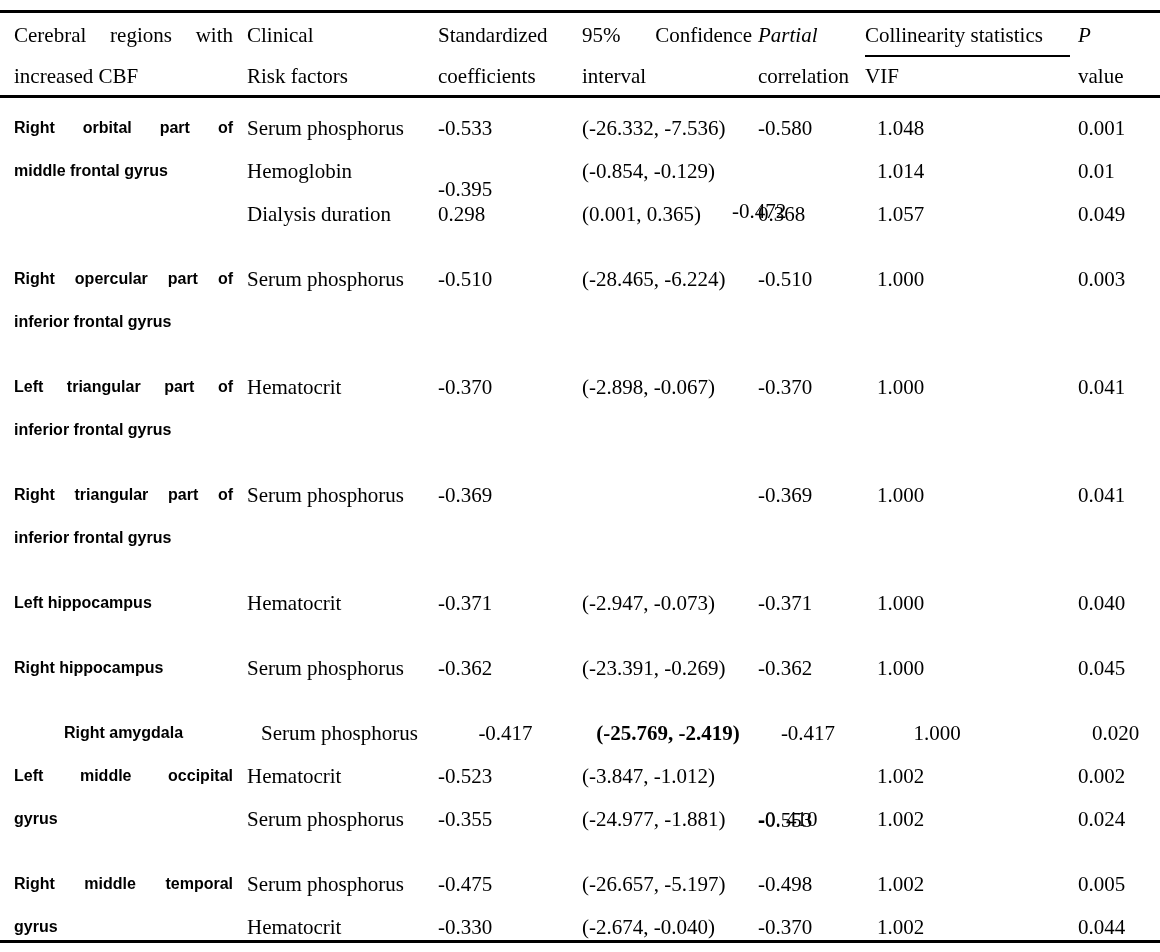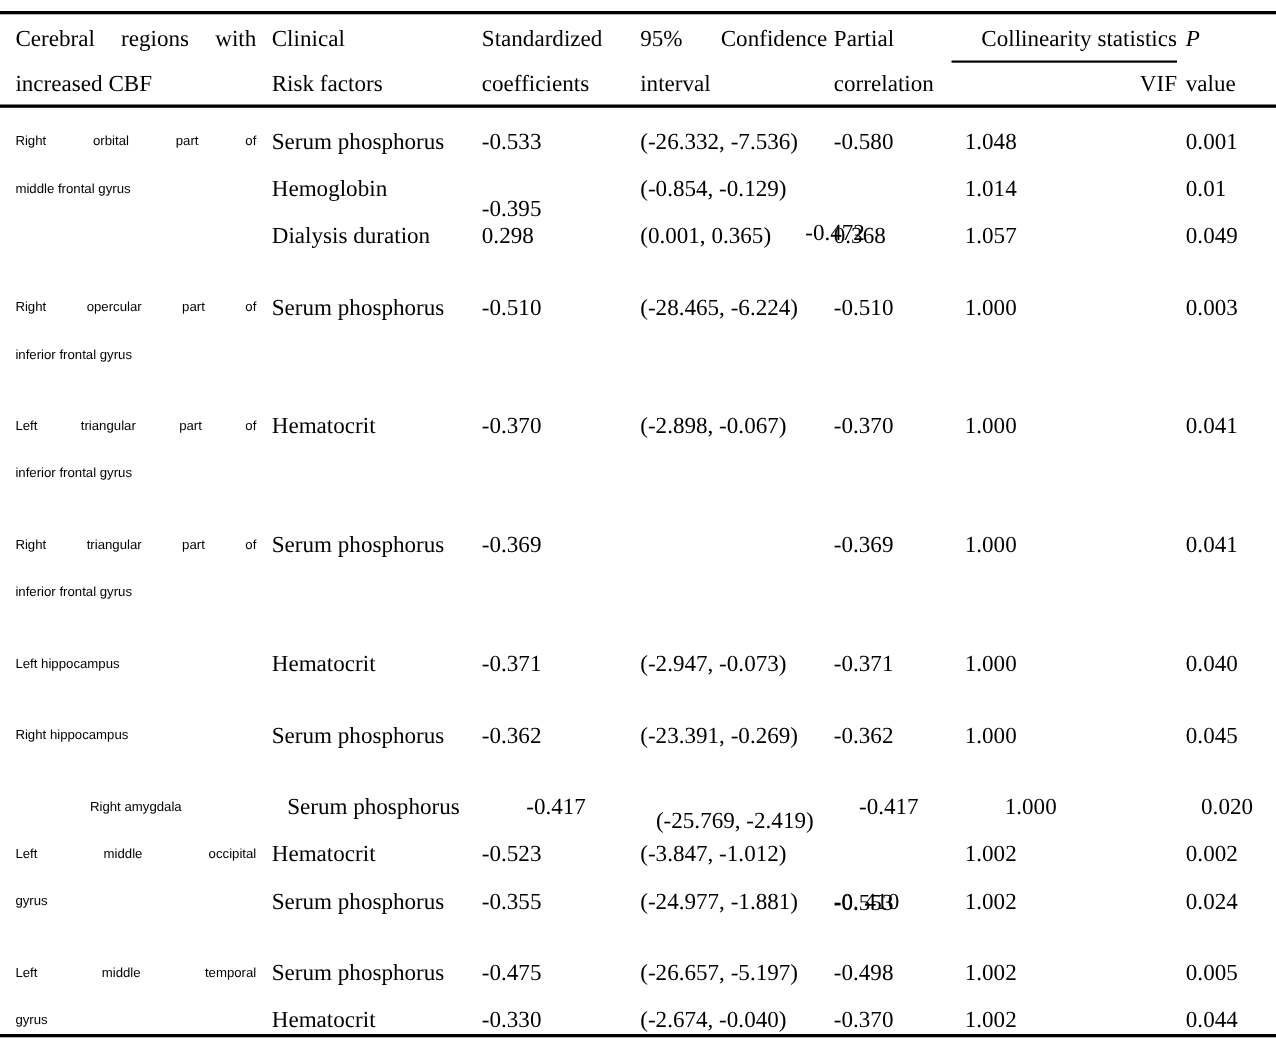--- a/index.html
+++ b/index.html
@@ -18,48 +18,49 @@
   .subrule{position:absolute;background:#000;height:2px;}
   .cell{
     position:absolute;
     line-height:26px;
     font-size:21px;
     white-space:nowrap;
     color:#000;
   }
   .cell.sans{
     font-family:"Liberation Sans","DejaVu Sans",sans-serif;
-    font-size:12px;
+    font-size:16px;
+    font-weight:bold;
   }
   .cell.just{
     white-space:normal;
     text-align:justify;
     text-align-last:justify;
   }
-  .cell.center{text-align:right;}
+  .cell.center{text-align:left;}
   .cell.italic{font-style:italic;}
   .hline{position:absolute;left:0;width:1160px;height:26px;}
   .bline{position:absolute;left:0;width:1160px;height:43px;}
 </style>
 </head>
 <body>
 
 <div id="page">
 
   <div class="rule top"></div>
   <div class="rule mid"></div>
   <div class="rule bottom"></div>
   <div class="subrule" style="top:55px;left:865px;width:205px;"></div>
 
   <div class="hline" style="top:22px;">
     <div class="cell just" style="left:14px;width:219px;">Cerebral regions with</div>
     <div class="cell" style="left:247px;width:185px;">Clinical</div>
     <div class="cell" style="left:438px;width:135px;">Standardized</div>
     <div class="cell just" style="left:582px;width:170px;">95% Confidence</div>
-    <div class="cell" style="left:758px;width:100px;">Partial</div>
+    <div class="cell" style="left:758px;width:100px;font-style:italic;">Partial</div>
     <div class="cell center" style="left:865px;width:205px;">Collinearity statistics</div>
     <div class="cell italic" style="left:1078px;width:75px;">P</div>
   </div>
 
   <div class="hline" style="top:63px;">
     <div class="cell" style="left:14px;width:219px;">increased CBF</div>
     <div class="cell" style="left:247px;width:185px;">Risk factors</div>
     <div class="cell" style="left:438px;width:135px;">coefficients</div>
     <div class="cell" style="left:582px;width:170px;">interval</div>
     <div class="cell" style="left:758px;width:100px;">correlation</div>
@@ -144,21 +145,21 @@
         <div class="cell" style="left: 438px; width: 135px; top: 2px;">-0.362</div>
         <div class="cell" style="left: 582px; width: 172px; top: 2px;">(-23.391, -0.269)</div>
         <div class="cell" style="left: 758px; width: 100px; top: 2px;">-0.362</div>
         <div class="cell" style="left: 877px; width: 120px; top: 2px;">1.000</div>
         <div class="cell" style="left: 1078px; width: 75px; top: 2px;">0.045</div>
       </div>
       <div class="bline" style="top: 718px; text-align: center;">
         <div class="cell sans" style="left: 14px; width: 219px; top: 2px;">Right amygdala</div>
         <div class="cell" style="left: 247px; width: 185px; top: 2px;">Serum phosphorus</div>
         <div class="cell" style="left: 438px; width: 135px; top: 2px;">-0.417</div>
-        <div class="cell" style="left: 582px; width: 172px; top: 15px;">(-25.769, -2.419)</div>
+        <div class="cell" style="left: 582px; width: 172px; top: 2px; font-weight: bold;">(-25.769, -2.419)</div>
         <div class="cell" style="left: 758px; width: 100px; top: 2px;">-0.417</div>
         <div class="cell" style="left: 877px; width: 120px; top: 2px;">1.000</div>
         <div class="cell" style="left: 1078px; width: 75px; top: 2px;">0.020</div>
       </div>
       <div class="bline" style="top: 761px;">
         <div class="cell sans just" style="left: 14px; width: 219px; top: 2px;">Left middle occipital</div>
         <div class="cell" style="left: 247px; width: 185px; top: 2px;">Hematocrit</div>
         <div class="cell" style="left: 438px; width: 135px; top: 2px;">-0.523</div>
         <div class="cell" style="left: 582px; width: 172px; top: 2px;">(-3.847, -1.012)</div>
         <div class="cell" style="left: 758px; width: 100px; top: 2px; margin-top: 44px;">-0.553</div>
@@ -168,21 +169,21 @@
       <div class="bline" style="top: 804px;">
         <div class="cell sans" style="left: 14px; width: 219px; top: 2px;">gyrus</div>
         <div class="cell" style="left: 247px; width: 185px; top: 2px;">Serum phosphorus</div>
         <div class="cell" style="left: 438px; width: 135px; top: 2px;">-0.355</div>
         <div class="cell" style="left: 582px; width: 172px; top: 2px;">(-24.977, -1.881)</div>
         <div class="cell" style="left: 758px; width: 100px; top: 2px;">-0. 410</div>
         <div class="cell" style="left: 877px; width: 120px; top: 2px;">1.002</div>
         <div class="cell" style="left: 1078px; width: 75px; top: 2px;">0.024</div>
       </div>
       <div class="bline" style="top: 869px;">
-        <div class="cell sans just" style="left: 14px; width: 219px; top: 2px;">Left middle temporal</div>
+        <div class="cell sans just" style="left: 14px; width: 219px; top: 2px;">Right middle temporal</div>
         <div class="cell" style="left: 247px; width: 185px; top: 2px;">Serum phosphorus</div>
         <div class="cell" style="left: 438px; width: 135px; top: 2px;">-0.475</div>
         <div class="cell" style="left: 582px; width: 172px; top: 2px;">(-26.657, -5.197)</div>
         <div class="cell" style="left: 758px; width: 100px; top: 2px;">-0.498</div>
         <div class="cell" style="left: 877px; width: 120px; top: 2px;">1.002</div>
         <div class="cell" style="left: 1078px; width: 75px; top: 2px;">0.005</div>
       </div>
       <div class="bline" style="top: 912px;">
         <div class="cell sans" style="left: 14px; width: 219px; top: 2px;">gyrus</div>
         <div class="cell" style="left: 247px; width: 185px; top: 2px;">Hematocrit</div>

